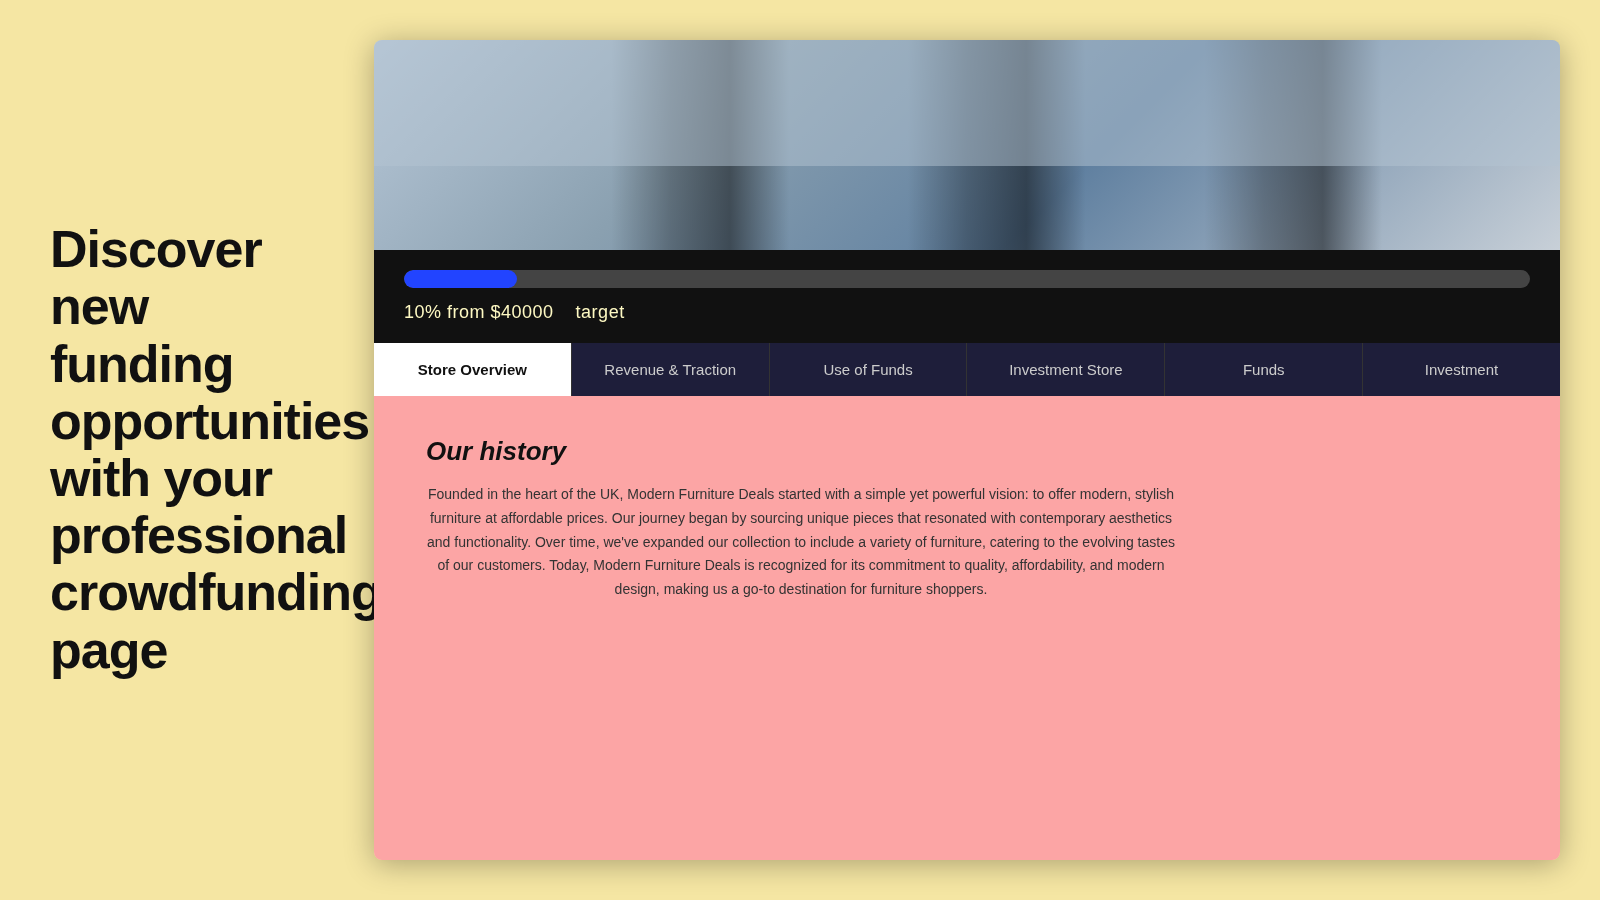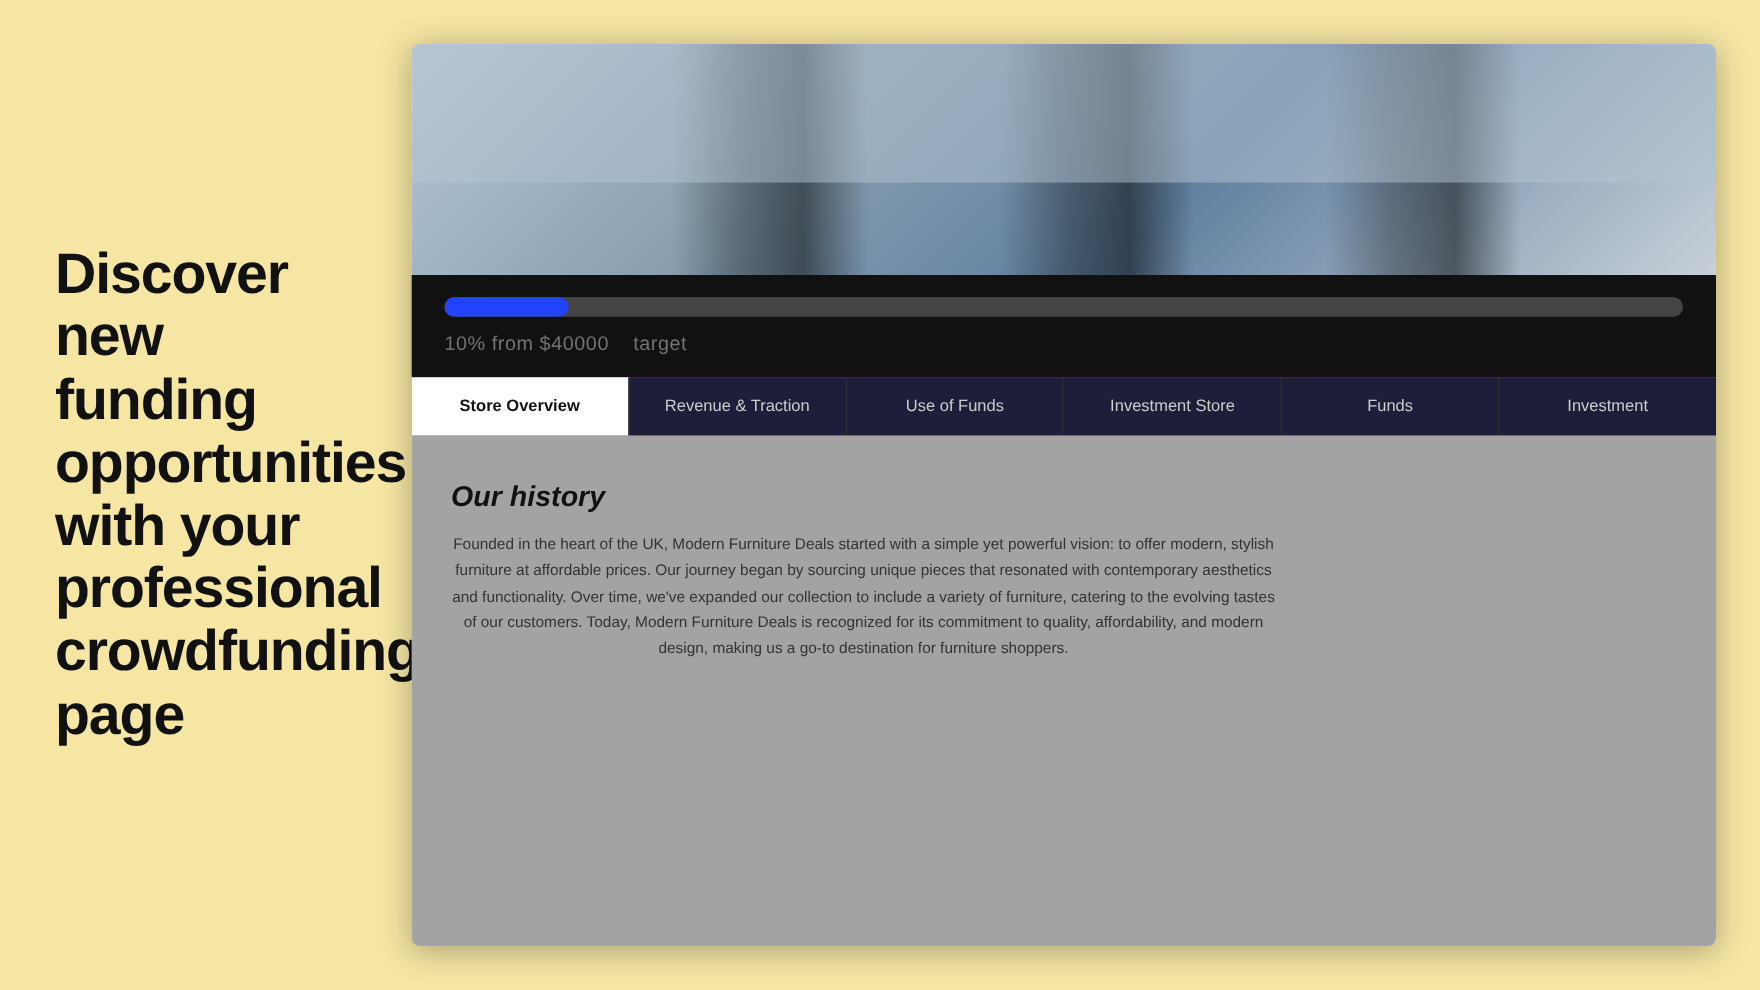--- a/index.html
+++ b/index.html
@@ -87,40 +87,40 @@
       width: 10%;
     }
 
     .funding-info-row {
       display: flex;
       align-items: center;
       justify-content: space-between;
     }
 
     .funding-text {
-      color: #737373;
+      color: #fef9c3;
       font-size: 18px;
       font-weight: 500;
       letter-spacing: 0.5px;
     }
 
     .invest-button {
       background: #2244ff;
       color: #fff;
       border: none;
       border-radius: 6px;
       padding: 14px 40px;
       font-size: 18px;
       font-weight: 600;
       cursor: pointer;
     }
 
     .tabs-row {
       display: flex;
-      background: #701a75;
+      background: #f9a8d4;
     }
 
     .tab-item {
       flex: 1;
       padding: 18px 10px;
       text-align: center;
       font-size: 15px;
       font-weight: 500;
       color: #ccc;
       cursor: pointer;
@@ -135,23 +135,23 @@
       background: #fff;
       color: #111;
       font-weight: 600;
     }
 
     .tab-item:not(.active) {
       background: #1e1e3a;
     }
 
     .content-area {
-      background: #a3a3a3;
+      background: #fca5a5;
       flex: 1;
-      padding: 40px 36px;
+      padding: 40px 52px;
     }
 
     .content-title {
       font-size: 26px;
       font-weight: 700;
       color: #111;
       margin-bottom: 16px;
       font-style: italic;
     }
 

